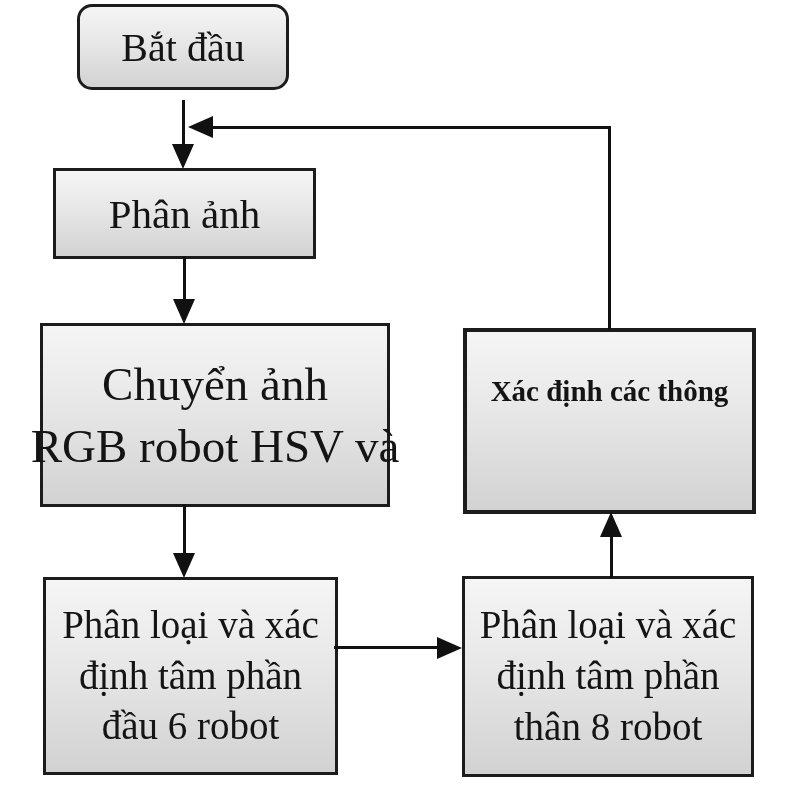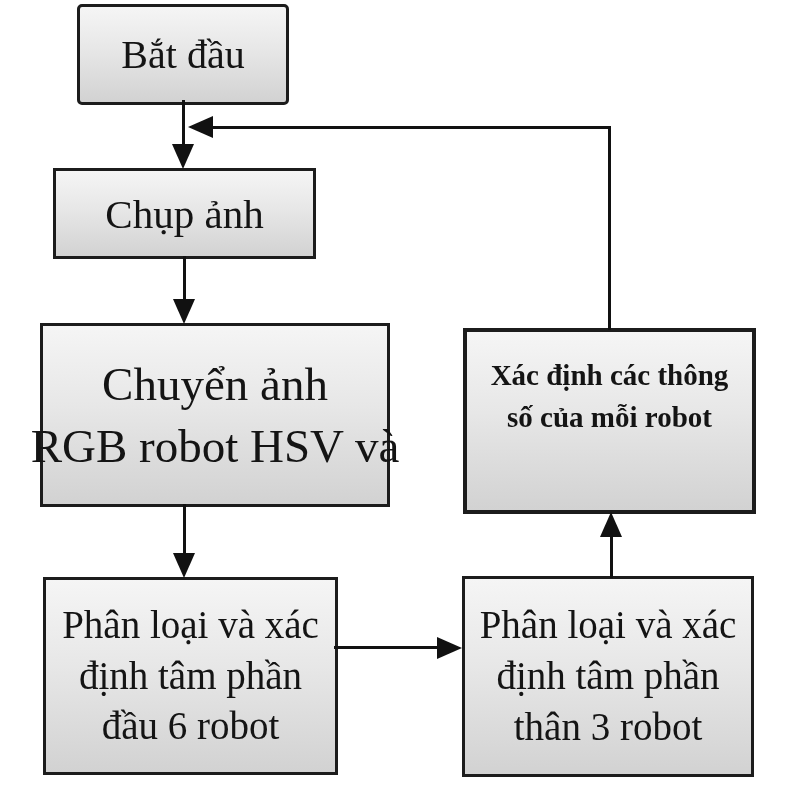--- a/index.html
+++ b/index.html
@@ -8,28 +8,28 @@
     font-family:"Liberation Serif","DejaVu Serif",serif; overflow:hidden;
   }
   .node {
     position:absolute; box-sizing:border-box;
     border:3px solid var(--border,#1c1c1c);
     background:linear-gradient(to bottom, var(--fill-top,#f5f5f5) 0%, #e7e7e7 45%, var(--fill-bottom,#d2d2d2) 100%);
     display:flex; flex-direction:column; align-items:center; justify-content:center;
     text-align:center; color:var(--text,#141414);
   }
   .node span { display:block; white-space:nowrap; }
-  #node-start   { left:77px;  top:4px;   width:212px; height:101px; border-radius:5px; font-size:40px; }
+  #node-start   { left:77px;  top:4px;   width:212px; height:86px; border-radius:15px; font-size:40px; }
   #node-capture { left:53px;  top:168px; width:263px; height:91px;  font-size:41px; }
   #node-convert { left:40px;  top:323px; width:350px; height:184px; font-size:47px; line-height:1.32; }
   #node-head    { left:43px;  top:577px; width:295px; height:198px; font-size:39px; line-height:1.3; }
   #node-body    { left:462px; top:576px; width:292px; height:201px; font-size:39px; line-height:1.3; }
   #node-params  { left:463px; top:328px; width:293px; height:186px; border-width:4px;
                   font-weight:bold; font-size:29px; line-height:1.45;
-                  justify-content:flex-start; padding-top:22px; }
+                  justify-content:flex-start; padding-top:38px; }
   .edge { position:absolute; background:var(--line,#111111); }
   #edge-start-capture   { left:182px; top:100px; width:3px;   height:46px; }
   #edge-loop-horizontal { left:212px; top:126px; width:398px; height:3px;  }
   #edge-loop-vertical   { left:608px; top:126px; width:3px;   height:204px;}
   #edge-capture-convert { left:183px; top:256px; width:3px;   height:45px; }
   #edge-convert-head    { left:183px; top:504px; width:3px;   height:50px; }
   #edge-head-body       { left:334px; top:646px; width:104px; height:3px;  }
   #edge-body-params     { left:610px; top:536px; width:3px;   height:42px; }
   .ah { position:absolute; width:0; height:0; }
   .ah-down  { border-left:11px solid transparent; border-right:11px solid transparent; border-top:25px solid var(--line,#111111); }
@@ -46,43 +46,42 @@
 </head>
 <body>
 
 <div class="canvas">
 
   <div class="node" id="node-start">
     <span>Bắt đầu</span>
   </div>
 
   <div class="node" id="node-capture">
-    <span>Chụp ảnh</span>
+    <span>Phân ảnh</span>
   </div>
 
   <div class="node" id="node-convert">
     <span>Chuyển ảnh</span>
     <span>RGB robot HSV và</span>
   </div>
 
   <div class="node" id="node-head">
     <span>Phân loại và xác</span>
     <span>định tâm phần</span>
     <span>đầu 6 robot</span>
   </div>
 
   <div class="node" id="node-body">
     <span>Phân loại và xác</span>
     <span>định tâm phần</span>
-    <span>thân 3 robot</span>
+    <span>thân 8 robot</span>
   </div>
 
   <div class="node" id="node-params">
     <span>Xác định các thông</span>
-    <span>số của mỗi robot</span>
   </div>
 
   <div class="edge" id="edge-start-capture"></div>
   <div class="edge" id="edge-loop-horizontal"></div>
   <div class="edge" id="edge-loop-vertical"></div>
   <div class="edge" id="edge-capture-convert"></div>
   <div class="edge" id="edge-convert-head"></div>
   <div class="edge" id="edge-head-body"></div>
   <div class="edge" id="edge-body-params"></div>
 

